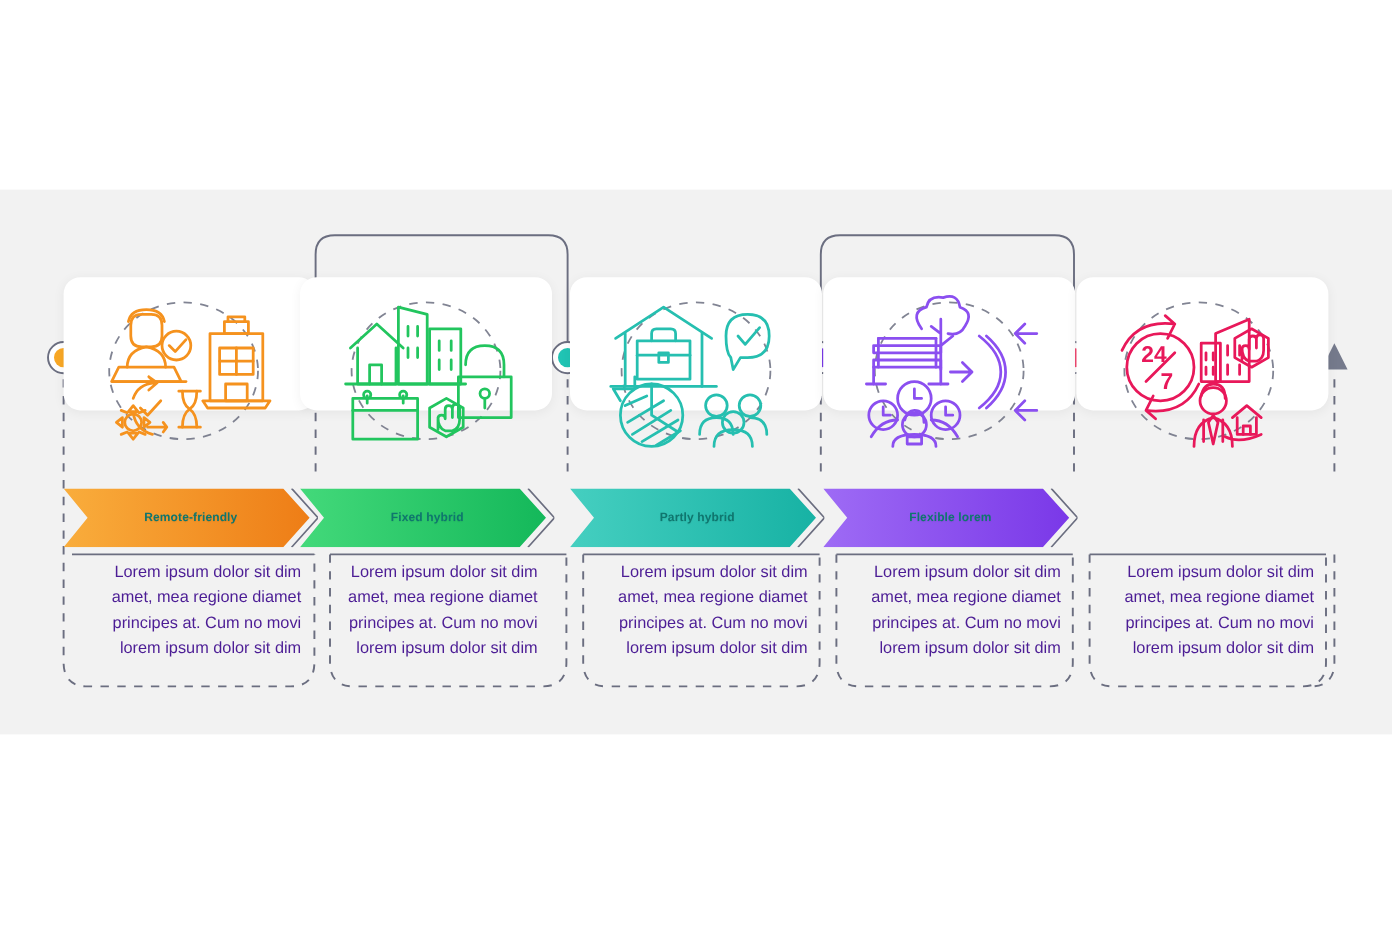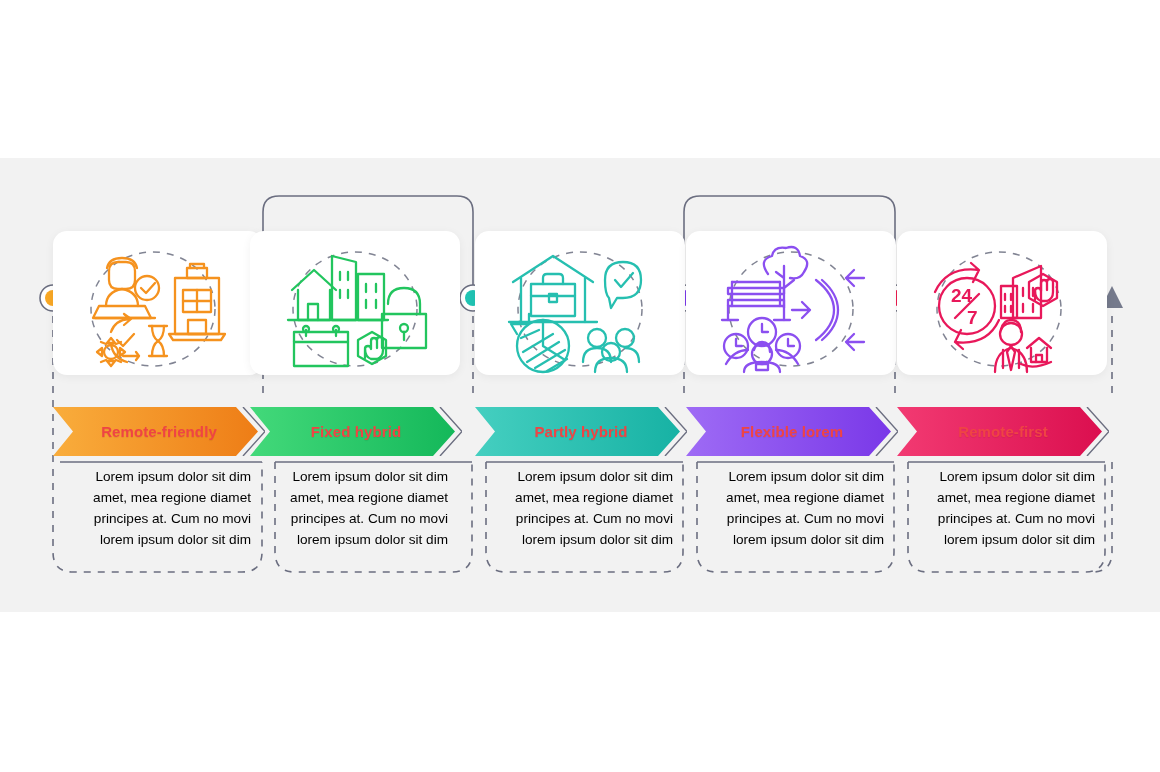--- a/index.html
+++ b/index.html
@@ -18,48 +18,48 @@
     background:#f2f2f2;
   }
 
   
   .overlay{position:absolute;left:0;top:0;width:1160px;height:772px;pointer-events:none;}
 
   .step{position:absolute;top:0;width:210px;height:772px;}
 
   
   .card{
-    position:absolute;top:231px;left:0;width:210px;height:144px;
+    position:absolute;top:231px;left:0;width:210px;height:111px;
     background:#ffffff;border-radius:14px;
     box-shadow:0 2px 10px rgba(0,0,0,0.055);
     text-decoration:underline;
   }
   .card .iconwrap{
     position:absolute;left:0;top:0;width:210px;height:155px;
     display:flex;align-items:center;justify-content:center;
   }
   .card svg{display:block;}
 
   
   .chev{
     position:absolute;top:407px;left:0;width:212px;height:49px;
   }
   .chev svg{position:absolute;left:0;top:0;}
   .chev .lbl{
     position:absolute;left:0;top:0;width:212px;height:49px;
     display:flex;align-items:center;justify-content:center;
-    color:#ef4444;font-size:15px;font-weight:bold;
+    color:#0f766e;font-size:10px;font-weight:bold;
     letter-spacing:.1px;
     text-shadow:0 1px 1px rgba(0,0,0,.07);
   }
 
   
   .desc{
     position:absolute;top:466px;left:22px;width:176px;
-    color:#000000;font-size:13.6px;line-height:21px;
+    color:#4c1d95;font-size:13.6px;line-height:21px;
     text-align:left;
   }
   .desc.right{text-align:right;}
 </style>
 </head>
 <body>
 
 <div id="stage">
 
   <div class="band"></div>
@@ -375,29 +375,16 @@
             <path d="M86,106 v18 M102,106 v18"></path>
 
             <path d="M110,104 l12,-10 l12,10"></path>
             <path d="M114,104 v14 h16 v-14"></path>
             <path d="M119,118 v-7 h6 v7"></path>
             <path d="M104,120 q12,6 30,-2"></path>
           </g>
         </svg>
       </div>
     </div>
-    <div class="chev">
-      <svg width="212" height="49" viewBox="0 0 212 49">
-        <defs>
-          <linearGradient id="g5" x1="0" y1="0" x2="1" y2="0">
-            <stop offset="0" stop-color="#f23a72"></stop>
-              <stop offset="1" stop-color="#db0f4f"></stop>
-          </linearGradient>
-        </defs>
-        <path d="M0,0 H183 L205,24.5 L183,49 H0 L20,24.5 Z" fill="url(#g5)"></path>
-        <path d="M190,0 L212,24.5 L190,49" fill="none" stroke="#6b6e80" stroke-width="1.4"></path>
-      </svg>
-      <div class="lbl">Remote-first</div>
-    </div>
     <div class="desc right">Lorem ipsum dolor sit dim amet, mea regione diamet principes at. Cum no movi lorem ipsum dolor sit dim</div>
   </div>
 
 </div>
 
 </body></html>

